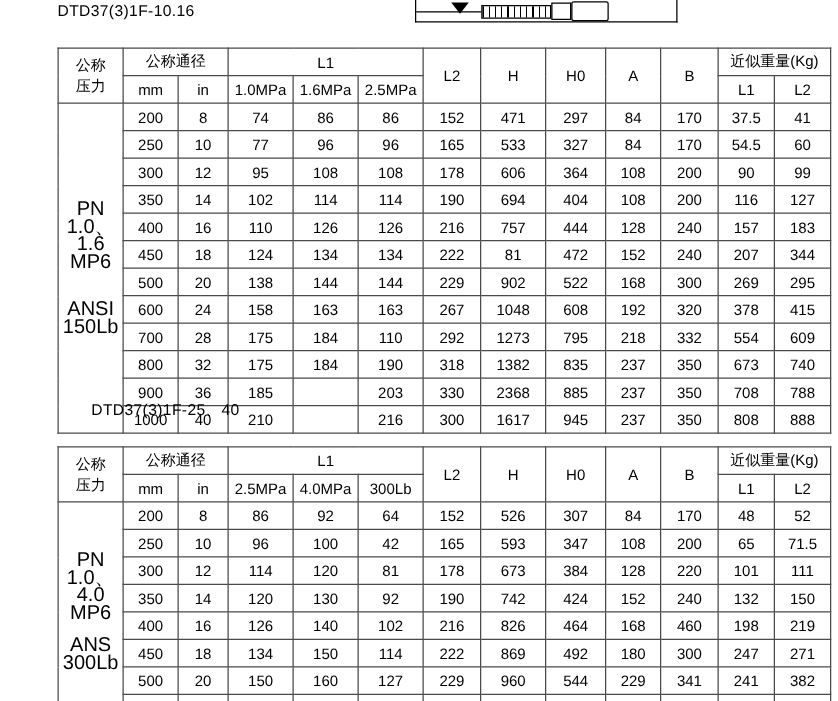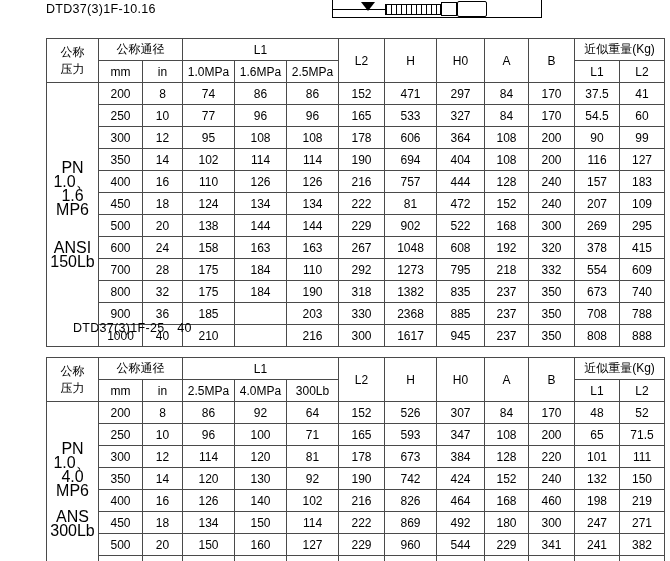--- a/index.html
+++ b/index.html
@@ -245,21 +245,21 @@
         <td>18</td>
         <td>124</td>
         <td>134</td>
         <td>134</td>
         <td>222</td>
         <td>81</td>
         <td>472</td>
         <td>152</td>
         <td>240</td>
         <td>207</td>
-        <td>109</td>
+        <td>344</td>
       </tr>
       <tr>
         <td>500</td>
         <td>20</td>
         <td>138</td>
         <td>144</td>
         <td>144</td>
         <td>229</td>
         <td>902</td>
         <td>522</td>
@@ -408,21 +408,21 @@
         <td>84</td>
         <td>170</td>
         <td>48</td>
         <td>52</td>
       </tr>
       <tr>
         <td>250</td>
         <td>10</td>
         <td>96</td>
         <td>100</td>
-        <td>71</td>
+        <td>42</td>
         <td>165</td>
         <td>593</td>
         <td>347</td>
         <td>108</td>
         <td>200</td>
         <td>65</td>
         <td>71.5</td>
       </tr>
       <tr>
         <td>300</td>

